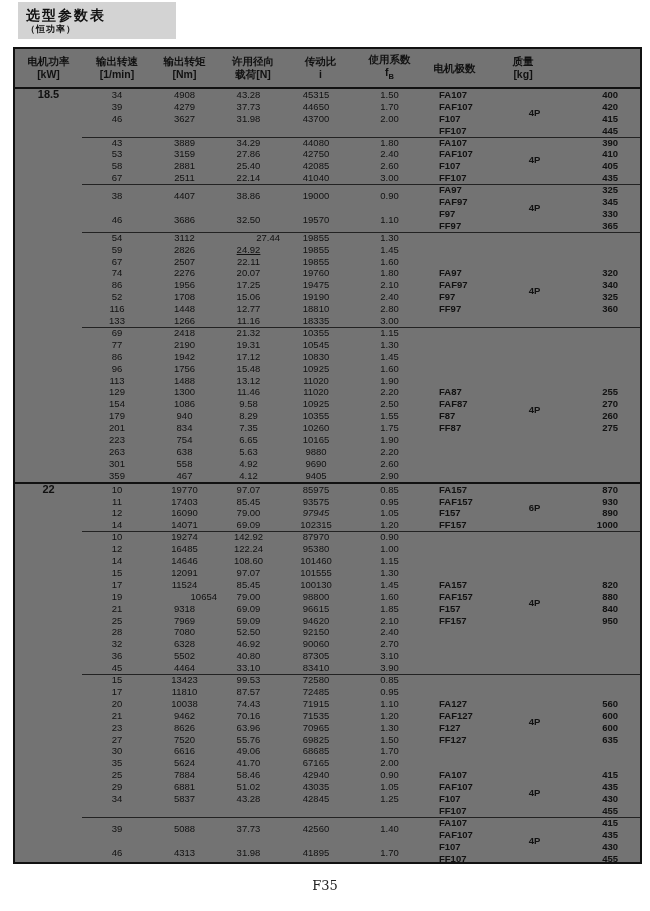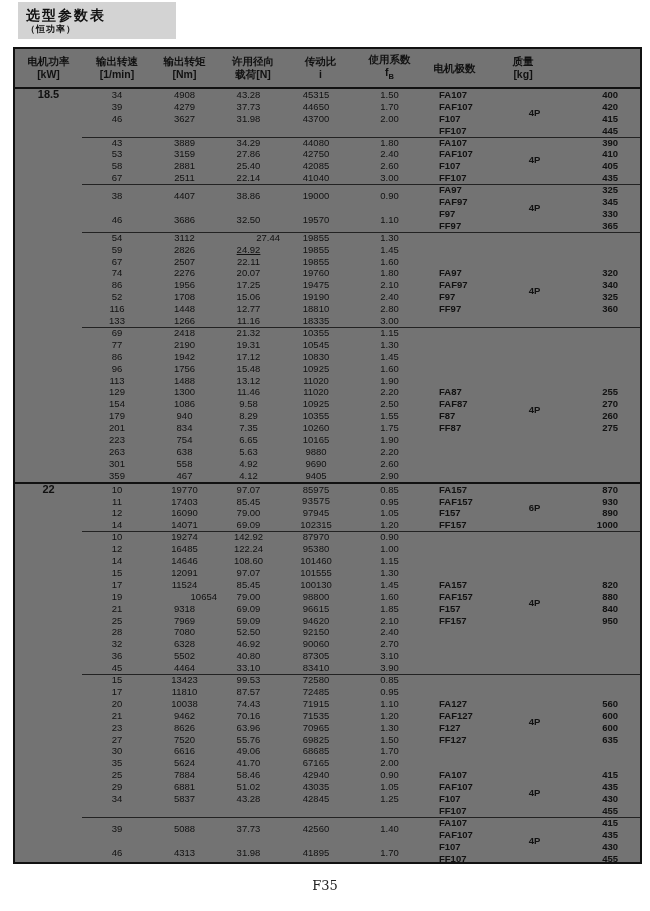--- a/index.html
+++ b/index.html
@@ -309,22 +309,22 @@
           <div class="cell c1" style="left: 67px; width: 70px; top: 35.7px;">14</div>
           <div class="cell c2" style="left: 137px; width: 65px; top: 0px;">19770</div>
           <div class="cell c2" style="left: 137px; width: 65px; top: 11.9px;">17403</div>
           <div class="cell c2" style="left: 137px; width: 65px; top: 23.8px;">16090</div>
           <div class="cell c2" style="left: 137px; width: 65px; top: 35.7px;">14071</div>
           <div class="cell c3" style="left: 202px; width: 63px; top: 0px;">97.07</div>
           <div class="cell c3" style="left: 202px; width: 63px; top: 11.9px;">85.45</div>
           <div class="cell c3" style="left: 202px; width: 63px; top: 23.8px;">79.00</div>
           <div class="cell c3" style="left: 202px; width: 63px; top: 35.7px;">69.09</div>
           <div class="cell c4" style="left: 265px; width: 72px; top: 0px;">85975</div>
-          <div class="cell c4" style="left: 265px; width: 72px; top: 11.9px; font-family: Liberation Mono, monospace;">93575</div>
-          <div class="cell c4" style="left: 265px; width: 72px; top: 23.8px;">97945</div>
+          <div class="cell c4" style="left: 265px; width: 72px; top: 11.9px;">93575</div>
+          <div class="cell c4" style="left: 265px; width: 72px; top: 23.8px; font-style: italic;">97945</div>
           <div class="cell c4" style="left: 265px; width: 72px; top: 35.7px;">102315</div>
           <div class="cell c5" style="left: 337px; width: 75px; top: 0px;">0.85</div>
           <div class="cell c5" style="left: 337px; width: 75px; top: 11.9px;">0.95</div>
           <div class="cell c5" style="left: 337px; width: 75px; top: 23.8px;">1.05</div>
           <div class="cell c5" style="left: 337px; width: 75px; top: 35.7px;">1.20</div>
           <div class="cell c6" style="left: 412px; width: 80px; top: 0px;">FA157</div>
           <div class="cell c6" style="left: 412px; width: 80px; top: 11.9px;">FAF157</div>
           <div class="cell c6" style="left: 412px; width: 80px; top: 23.8px;">F157</div>
           <div class="cell c6" style="left: 412px; width: 80px; top: 35.7px;">FF157</div>
           <div class="cell c7" style="left: 492px; width: 55px; top: 17.85px;">6P</div>

